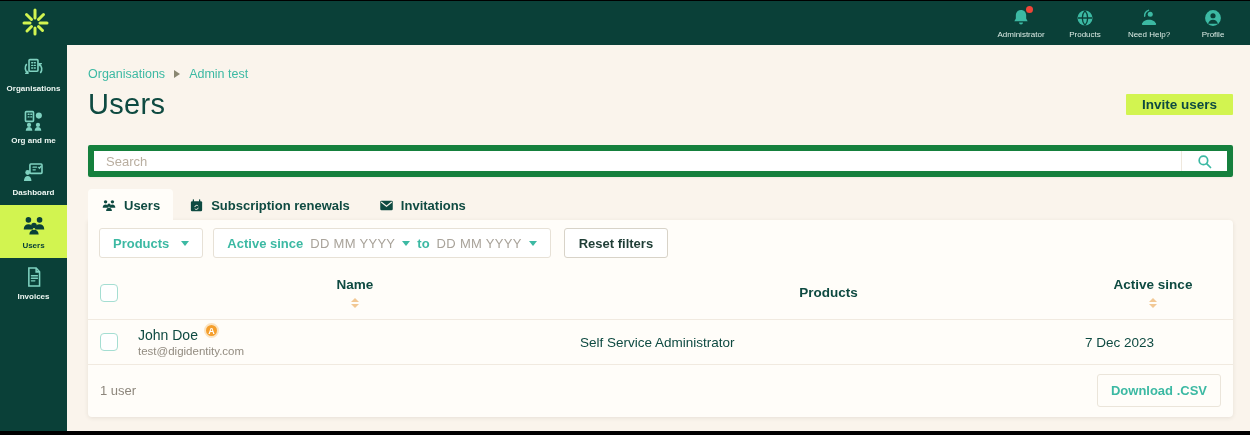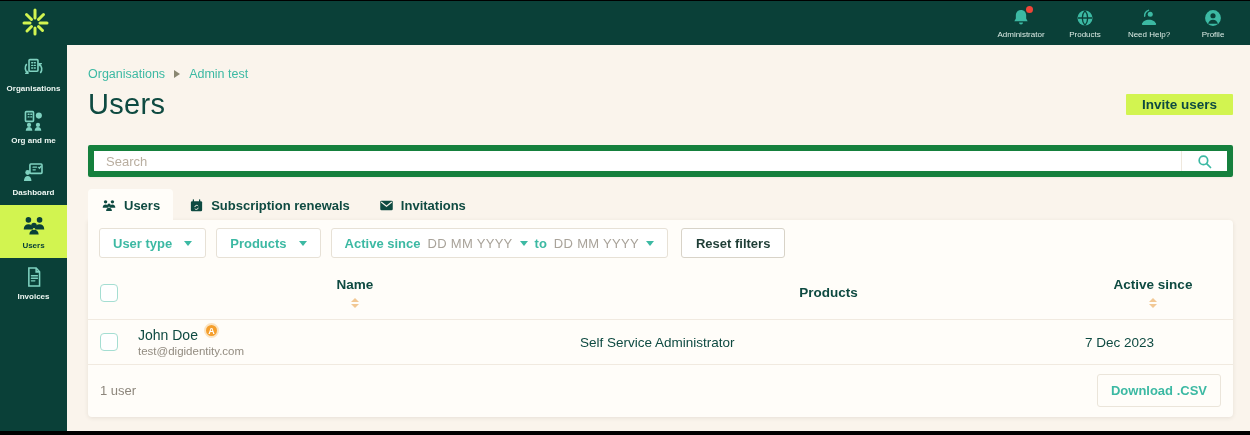--- a/index.html
+++ b/index.html
@@ -262,24 +262,20 @@
             </svg>
           </span>
           <span>Invitations</span>
         </div>
       </div>
 
       <div class="card">
 
         <div class="filters">
           <div class="fbtn">
-            <span>User type</span>
-            <span class="caret"></span>
-          </div>
-          <div class="fbtn">
             <span>Products</span>
             <span class="caret"></span>
           </div>
           <div class="fdate">
             <span class="flabel">Active since</span>
             <span class="ph">DD MM YYYY</span>
             <span class="caret"></span>
             <span class="flabel">to</span>
             <span class="ph">DD MM YYYY</span>
             <span class="caret"></span>

